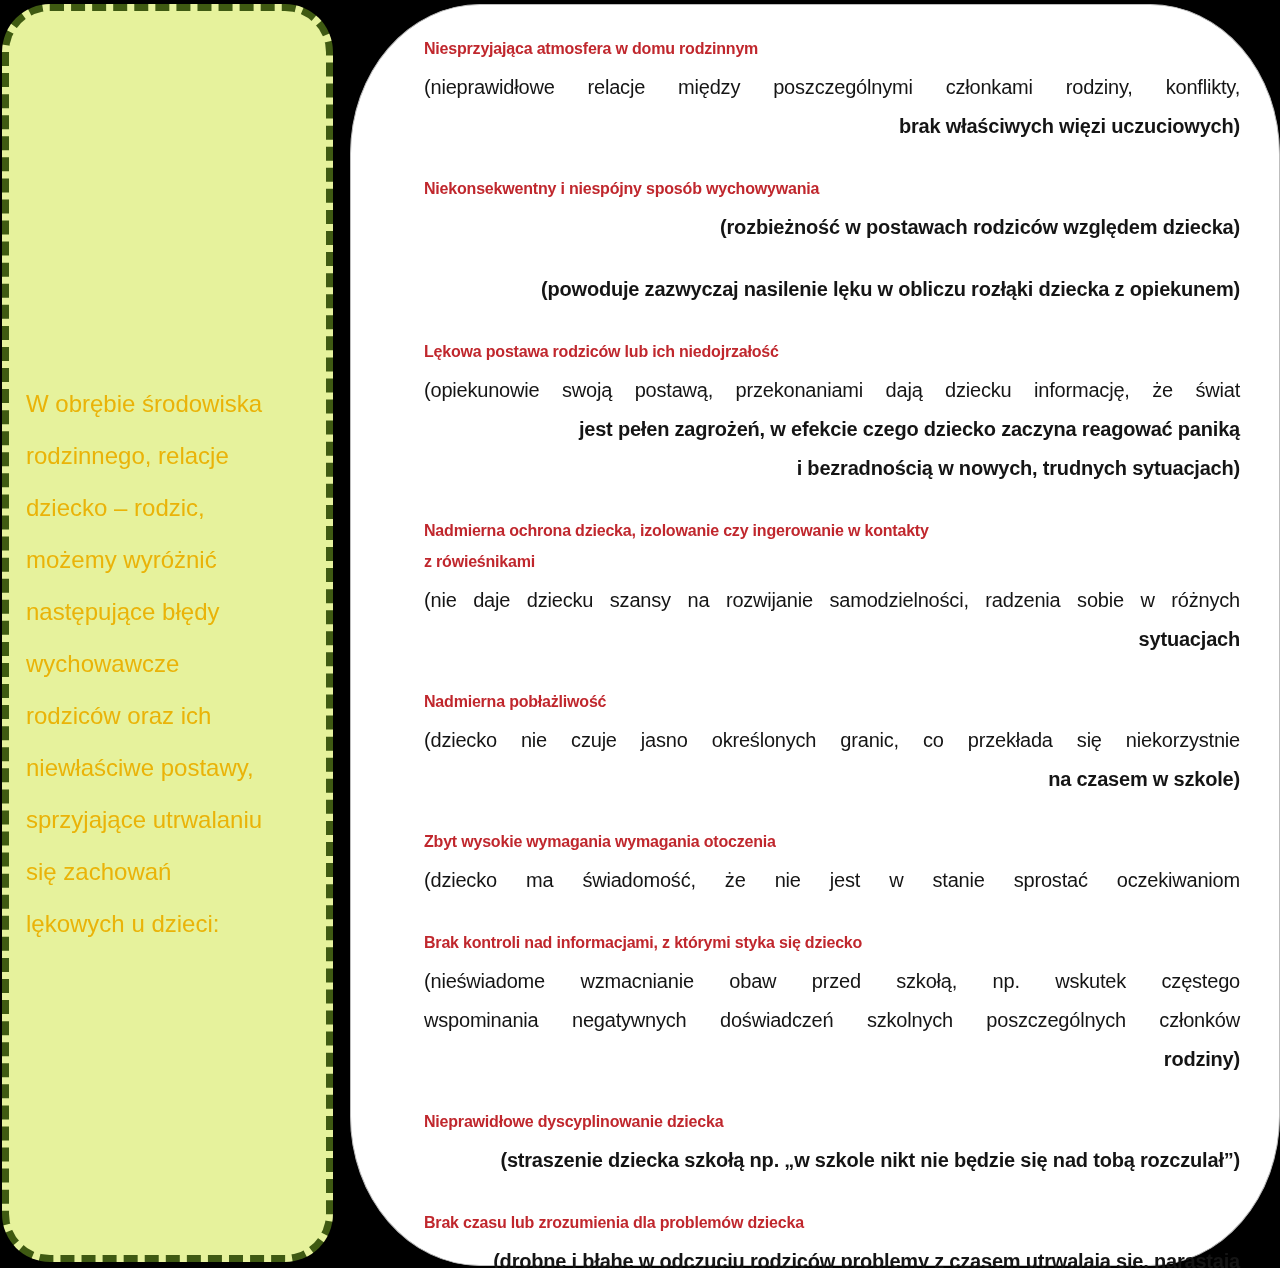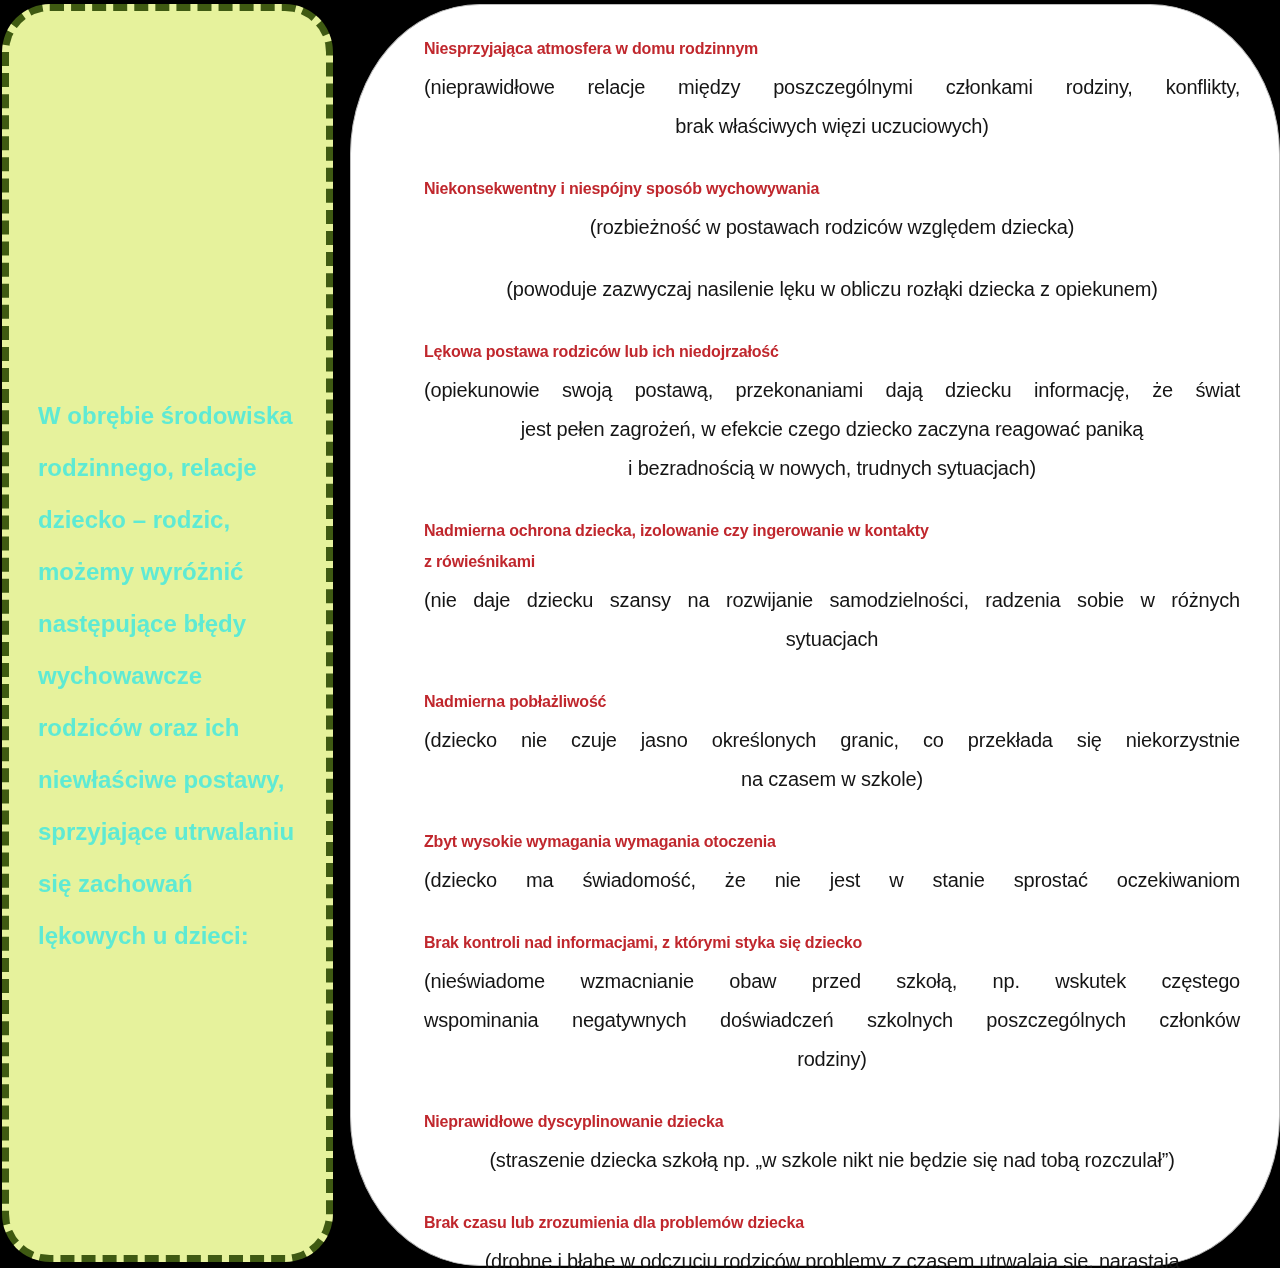--- a/index.html
+++ b/index.html
@@ -23,25 +23,25 @@
       box-sizing: border-box;
       background: #e6f29c;
       border: 7px dashed #3f5a12;
       border-radius: 48px;
     }
     .left-text {
       position: absolute;
       left: 26px;
       top: 378px;
       width: 300px;
-      font-weight: bold;
+      font-weight: normal;
       font-size: 24px;
       line-height: 52px;
-      color: #5eead4;
-      margin: 12px;
+      color: #eab308;
+      margin: 0;
     }
     .left-text span { display: block; white-space: nowrap; }
     .right-box {
       position: absolute;
       left: 350px;
       top: 4px;
       width: 930px;
       height: 1262px;
       box-sizing: border-box;
       background: #ffffff;
@@ -70,21 +70,21 @@
     }
     .item-desc {
       display: block;
       color: #151515;
       font-size: 20px;
       line-height: 31px;
       letter-spacing: -0.2px;
       text-align: justify;
       margin-top: 8px;
     }
-    .item-desc.left { text-align: center; }
+    .item-desc.left { text-align: right; font-weight: bold; }
   </style>
 </head>
 <body>
 
 <div class="left-box"></div>
 <p class="left-text">
   <span>W obrębie środowiska</span>
   <span>rodzinnego, relacje</span>
   <span>dziecko – rodzic,</span>
   <span>możemy wyróżnić</span>

